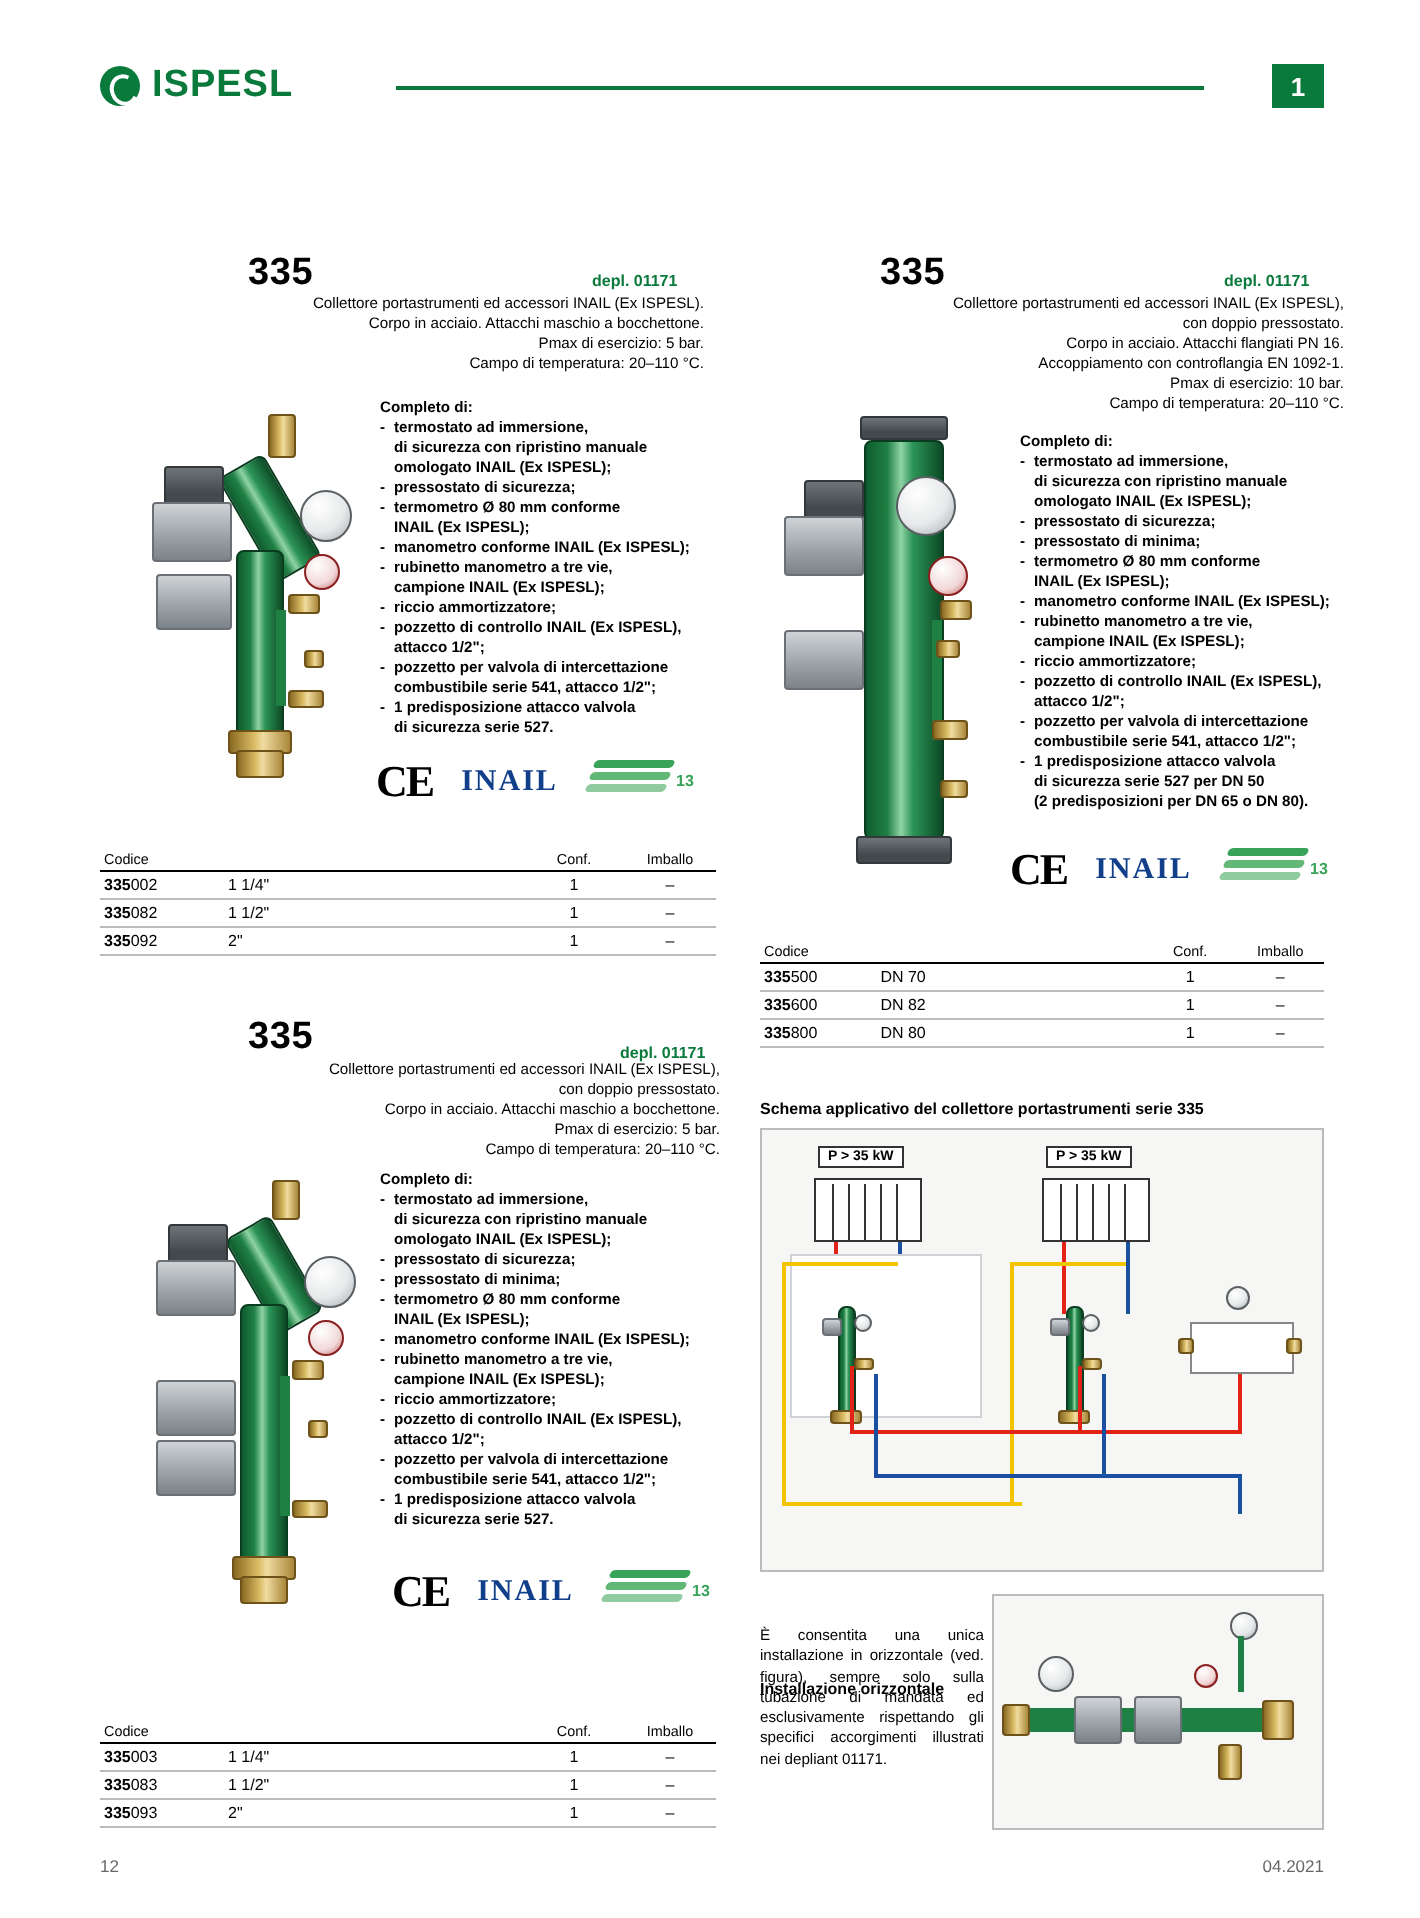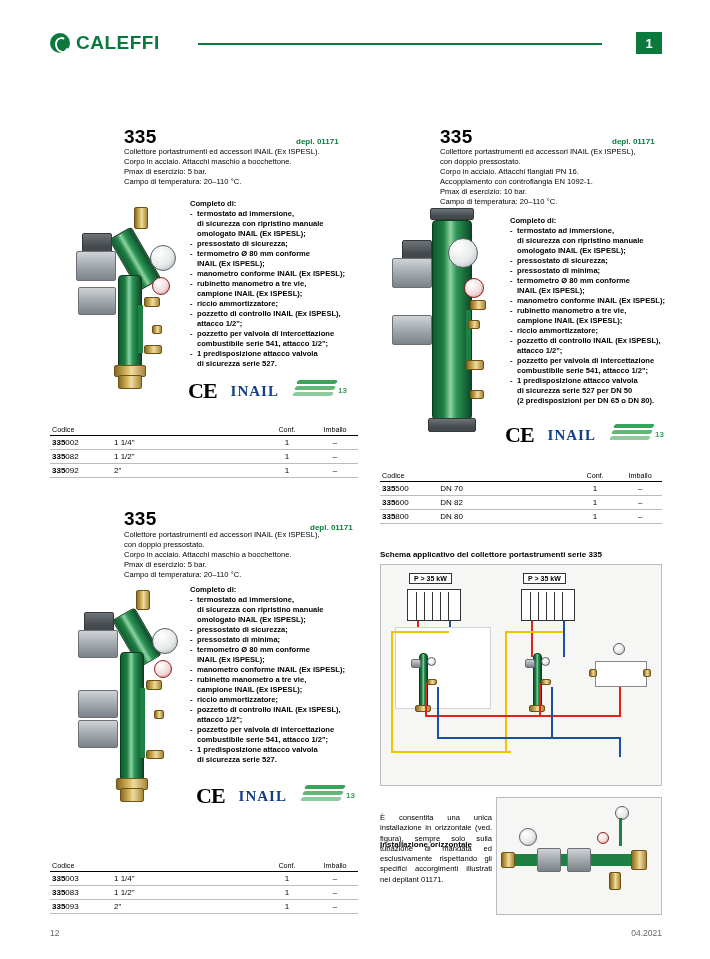--- a/index.html
+++ b/index.html
@@ -43,21 +43,21 @@
   
   .title-band {
     position:absolute; left: 50px; top: 82px; width: 612px; height: 26px;
     background: #eceeee; display:flex; align-items:center; justify-content:center;
   }
   .title-band span { color:#0a7a3c; font-weight:bold; font-size: 13.5px; letter-spacing:.2px;}
 
   
   .code-title { font-size: 19px; font-weight: bold; letter-spacing:.3px; }
   .depl { color:#0a7a3c; font-size: 8px; font-weight:bold; }
-  .desc { font-size: 7.6px; line-height: 1.32; }
+  .desc { font-size: 7.6px; line-height: 1.32; text-align: right; }
   .spec-list { font-size: 7.6px; line-height: 1.32; font-weight: bold; }
   .spec-list div { position: relative; padding-left: 7px; }
   .spec-list div.dash::before { content:"-"; position:absolute; left:0; top:0; }
   .spec-list div.plain { padding-left:7px; }
 
   
   table.codes { border-collapse: collapse; font-size: 8px; width: 100%; }
   table.codes th {
     font-weight: normal; font-size: 7.2px; text-align:left;
     border-bottom: 1px solid #000; padding: 1px 2px;
@@ -146,21 +146,21 @@
   .horiz-head { font-size: 8px; font-weight:bold; }
 </style>
 </head>
 <body>
 
 <div class="page">
 
   <div class="header">
     <div class="logo-wrap">
       <span class="logo-mark"></span>
-      <span class="logo-text">CALEFFI</span>
+      <span class="logo-text">ISPESL</span>
     </div>
     <div class="header-rule"></div>
     <div class="page-tab">1</div>
   </div>
 
 
   <div style="position:absolute; left:124px; top:126px; width:80px;">
     <div class="code-title">335</div>
   </div>
   <div style="position:absolute; left:296px; top:130px;">

